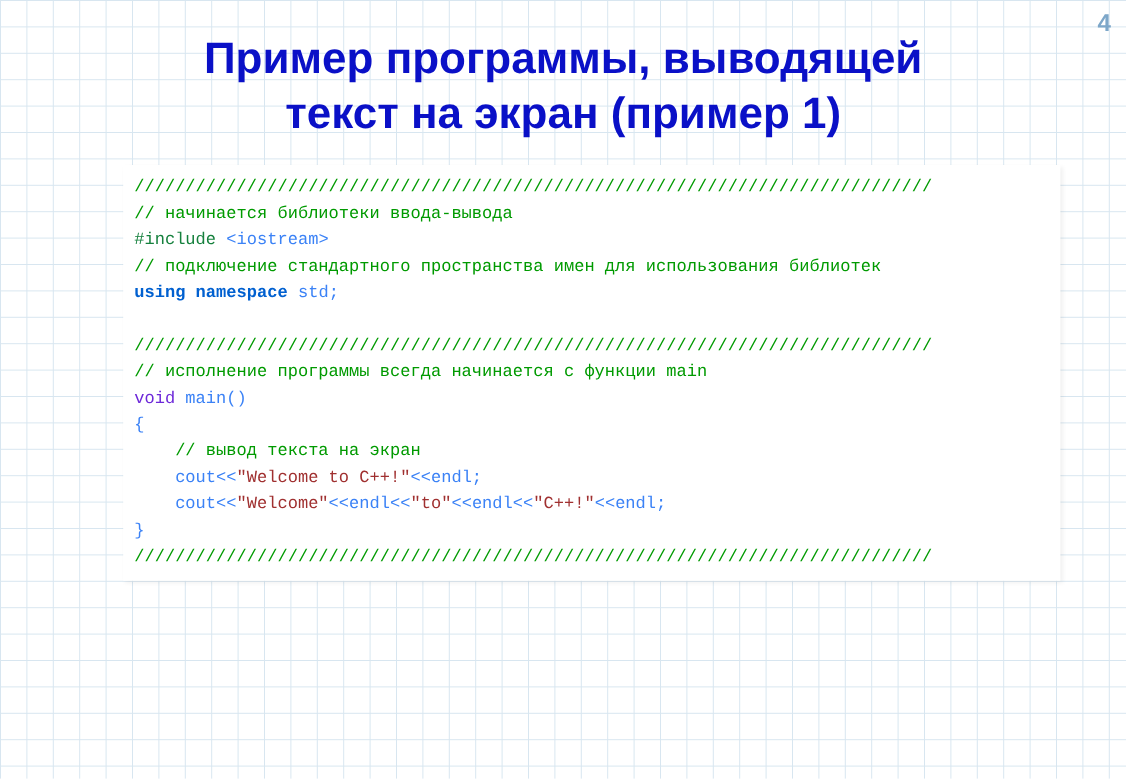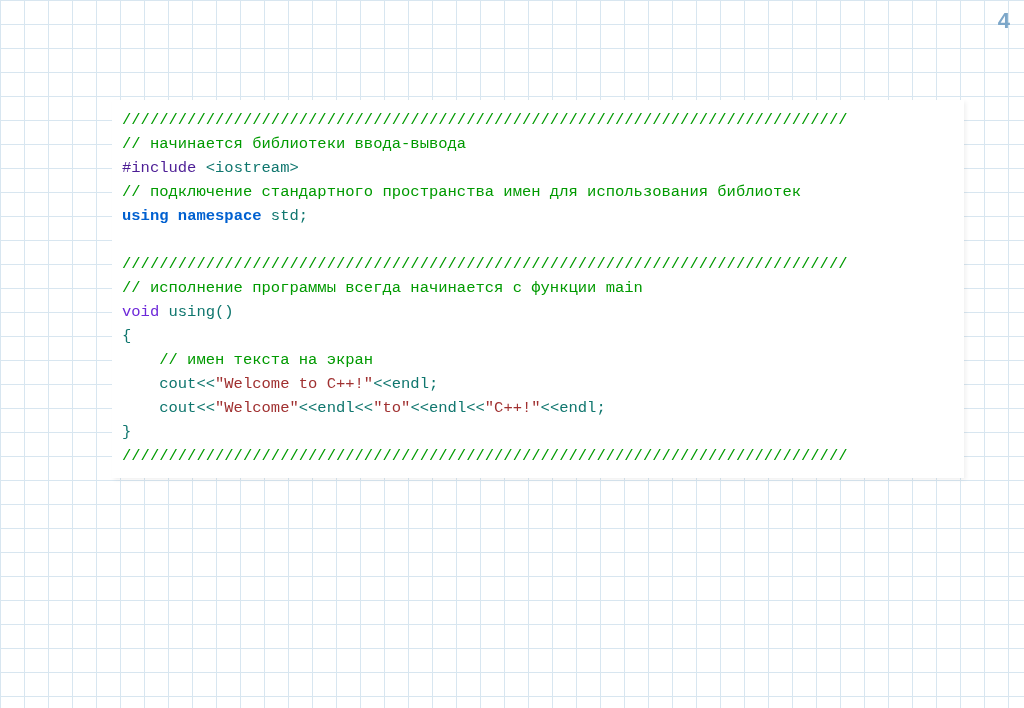--- a/index.html
+++ b/index.html
@@ -43,44 +43,45 @@
     background: #ffffff;
     padding: 8px 10px 10px 10px;
     font-family: "Courier New", Courier, monospace;
     font-size: 15.5px;
     line-height: 24px;
     white-space: pre;
     color: #000;
     box-shadow: 2px 2px 4px rgba(0,0,0,0.06);
   }
   .c-comment { color: #009a00; }
-  .c-pre     { color: #4c1d95; }
+  .c-pre     { color: #15803d; }
   .c-key     { color: #0060d0; font-weight: bold; }
   .c-type    { color: #6d28d9; }
   .c-str     { color: #a03030; }
-  .c-plain   { color: #0f766e; text-align: center; }
+  .c-plain   { color: #3b82f6; text-align: center; }
 </style>
 </head>
 <body>
 
 <div class="grid-bg"></div>
 
 <div class="page-number">4</div>
 
 <div class="title">
-  <br>
+  <span>Пример программы, выводящей</span><br>
+  <span>текст на экран (пример 1)</span>
 </div>
 
 <div class="code-area"><span class="c-comment">//////////////////////////////////////////////////////////////////////////////</span>
 <span class="c-comment">// начинается библиотеки ввода-вывода</span>
 <span class="c-pre">#include</span><span class="c-plain"> &lt;iostream&gt;</span>
 <span class="c-comment">// подключение стандартного пространства имен для использования библиотек</span>
 <span class="c-key">using</span> <span class="c-key">namespace</span><span class="c-plain"> std;</span>
 
 <span class="c-comment">//////////////////////////////////////////////////////////////////////////////</span>
 <span class="c-comment">// исполнение программы всегда начинается с функции main</span>
-<span class="c-type">void</span><span class="c-plain"> using()</span>
+<span class="c-type">void</span><span class="c-plain"> main()</span>
 <span class="c-plain">{</span>
-<span class="c-comment">    // имен текста на экран</span>
+<span class="c-comment">    // вывод текста на экран</span>
 <span class="c-plain">    cout&lt;&lt;</span><span class="c-str">"Welcome to C++!"</span><span class="c-plain">&lt;&lt;endl;</span>
 <span class="c-plain">    cout&lt;&lt;</span><span class="c-str">"Welcome"</span><span class="c-plain">&lt;&lt;endl&lt;&lt;</span><span class="c-str">"to"</span><span class="c-plain">&lt;&lt;endl&lt;&lt;</span><span class="c-str">"C++!"</span><span class="c-plain">&lt;&lt;endl;</span>
 <span class="c-plain">}</span>
 <span class="c-comment">//////////////////////////////////////////////////////////////////////////////</span></div>
 
 </body></html>

